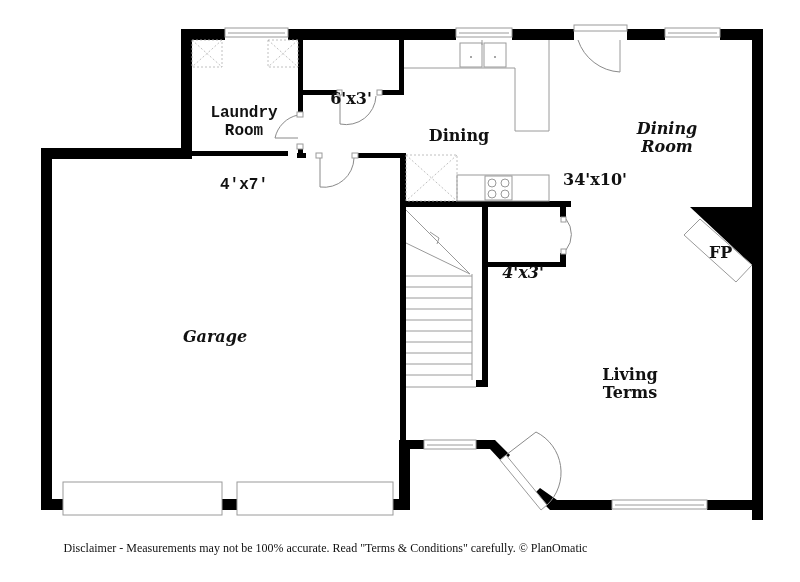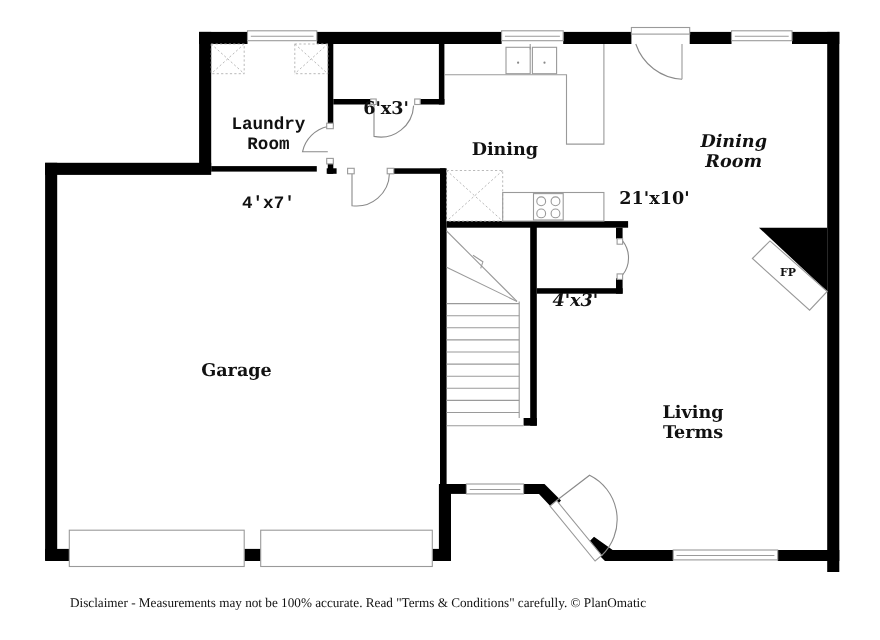--- a/index.html
+++ b/index.html
@@ -4,21 +4,21 @@
 <style>
   html, body { margin:0; padding:0; background:#ffffff; }
   body { width:800px; height:582px; position:relative; overflow:hidden; font-family:"DejaVu Serif", serif; }
   #plan { position:absolute; left:0; top:0; width:800px; height:582px; }
   .wall { fill:#000; }
   .thin { fill:none; stroke:#9a9a9a; stroke-width:1; }
   .win { fill:#fff; stroke:#9a9a9a; stroke-width:1; }
   .door-arc { fill:none; stroke:#8a8a8a; stroke-width:1; }
   .dash { fill:none; stroke:#b0b0b0; stroke-width:0.8; stroke-dasharray:2,2; }
   .label { position:absolute; text-align:center; font-family:"DejaVu Serif", serif; font-weight:bold; color:#111; line-height:18px; font-size:16px; white-space:pre; }
-  .fp { position:absolute; font-family:"DejaVu Serif", serif; font-weight:bold; font-size:10px; color:#111; }
+  .fp { position:absolute; font-family:"DejaVu Serif", serif; font-weight:bold; font-size:16px; color:#111; }
   .disclaimer { position:absolute; left:0; width:651px; top:541px; text-align:center; font-family:"Liberation Serif", serif; font-size:12px; color:#111; }
 </style>
 </head>
 <body>
 
 <svg id="plan" viewBox="0 0 800 582" xmlns="http://www.w3.org/2000/svg">
 
   <g>
 
     <rect class="wall" x="181" y="29" width="44" height="11"></rect>
@@ -172,26 +172,26 @@
   <div>6'x3'</div>
 </div>
 <div class="label" style="left:404px; top:91px; width:110px;">
   <div>Dining</div>
 </div>
 <div class="label" style="left:612px; top:84px; width:110px;font-style:italic;">
   <div>Dining
 Room</div>
 </div>
 <div class="label" style="left:530px; top:135px; width:130px;">
-  <div>21'x10'</div>
+  <div>34'x10'</div>
 </div>
 <div class="label" style="left:488px; top:228px; width:70px;font-style:italic;">
   <div>4'x3'</div>
 </div>
-<div class="label" style="left:135px; top:292px; width:160px;">
+<div class="label" style="left:135px; top:292px; width:160px;font-style:italic;">
   <div>Garage</div>
 </div>
 <div class="label" style="left:570px; top:330px; width:120px;">
   <div>Living
 Terms</div>
 </div>
 <div class="fp" style="left:709px; top:243px;">FP</div>
 
 <div class="disclaimer">Disclaimer - Measurements may not be 100% accurate. Read "Terms &amp; Conditions" carefully. © PlanOmatic</div>
 

